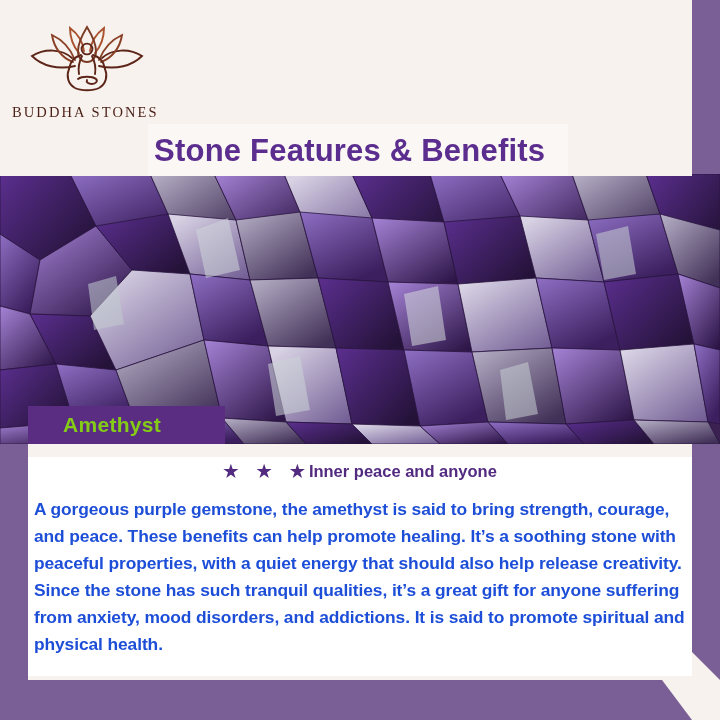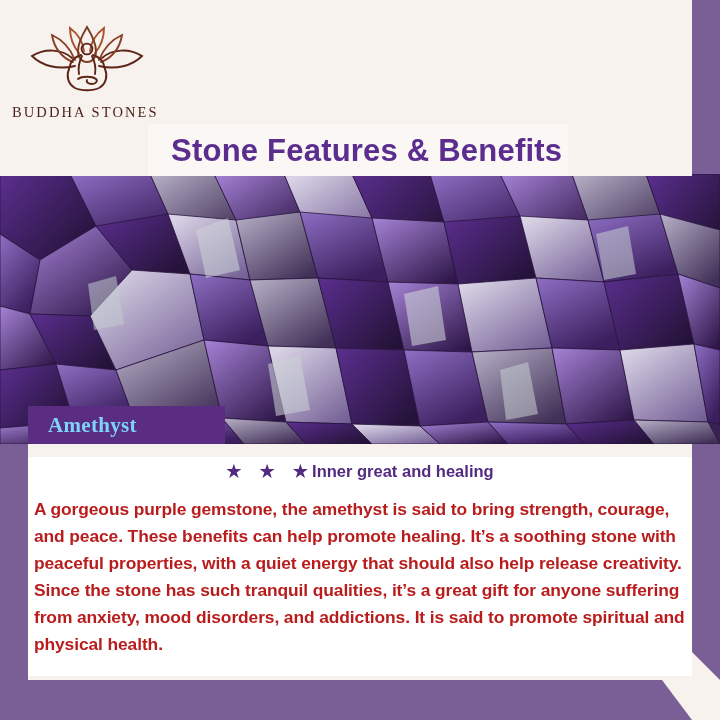--- a/index.html
+++ b/index.html
@@ -100,21 +100,21 @@
 
   .title-plate {
     position: absolute;
     left: 148px;
     top: 124px;
     width: 420px;
     height: 52px;
     background: #fbf7f4;
     display: flex;
     align-items: center;
-    justify-content: flex-end;
+    justify-content: flex-start;
   }
   .title-text {
     font-family: "Liberation Sans Narrow", "Liberation Sans", sans-serif;
     font-size: 32px;
     font-weight: bold;
     color: #5b2d8e;
     letter-spacing: 0.2px;
     transform: scaleX(0.97);
     white-space: nowrap;
   }
@@ -137,23 +137,23 @@
     left: 28px;
     top: 406px;
     width: 197px;
     height: 38px;
     background: #5a2d82;
     display: flex;
     align-items: center;
     z-index: 5;
   }
   .stone-label span {
-    margin-left: 20px;
-    color: #7dd3fc;
-    font-family: Liberation Serif, serif;
+    margin-left: 35px;
+    color: #84cc16;
+    font-family: Liberation Sans, sans-serif;
     font-size: 21px;
     font-weight: bold;
     letter-spacing: 0.3px;
   }
 
   
   .card {
     position: absolute;
     left: 28px;
     top: 444px;
@@ -195,21 +195,21 @@
     font-size: 17px;
     line-height: 1;
     color: #522a80;
   }
 
   .body-copy {
     position: absolute;
     top: 52px;
     left: 6px;
     width: 652px;
-    color: #b91c1c;
+    color: #1d4ed8;
     font-family: "Liberation Sans Narrow", "Liberation Sans", sans-serif;
     font-size: 17.4px;
     font-weight: 600;
     line-height: 27px;
     letter-spacing: -0.1px;
     text-align: left;
   }
 </style>
 </head>
 <body>
@@ -364,20 +364,20 @@
 
     <div class="benefits">
       <div class="benefit">
         <span class="star">★</span>
       </div>
       <div class="benefit">
         <span class="star">★</span>
       </div>
       <div class="benefit">
         <span class="star">★</span>
-        <span>Inner great and healing</span>
+        <span>Inner peace and anyone</span>
       </div>
     </div>
 
     <div class="body-copy">A gorgeous purple gemstone, the amethyst is said to bring strength, courage, and peace. These benefits can help promote healing. It’s a soothing stone with peaceful properties, with a quiet energy that should also help release creativity. Since the stone has such tranquil qualities, it’s a great gift for anyone suffering from anxiety, mood disorders, and addictions. It is said to promote spiritual and physical health.</div>
   </div>
 
 </div>
 
 </body></html>

